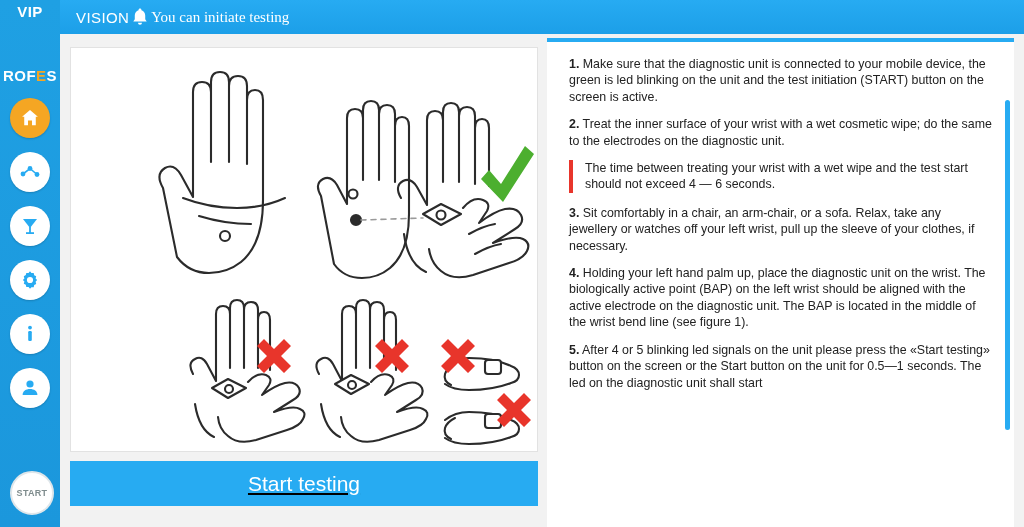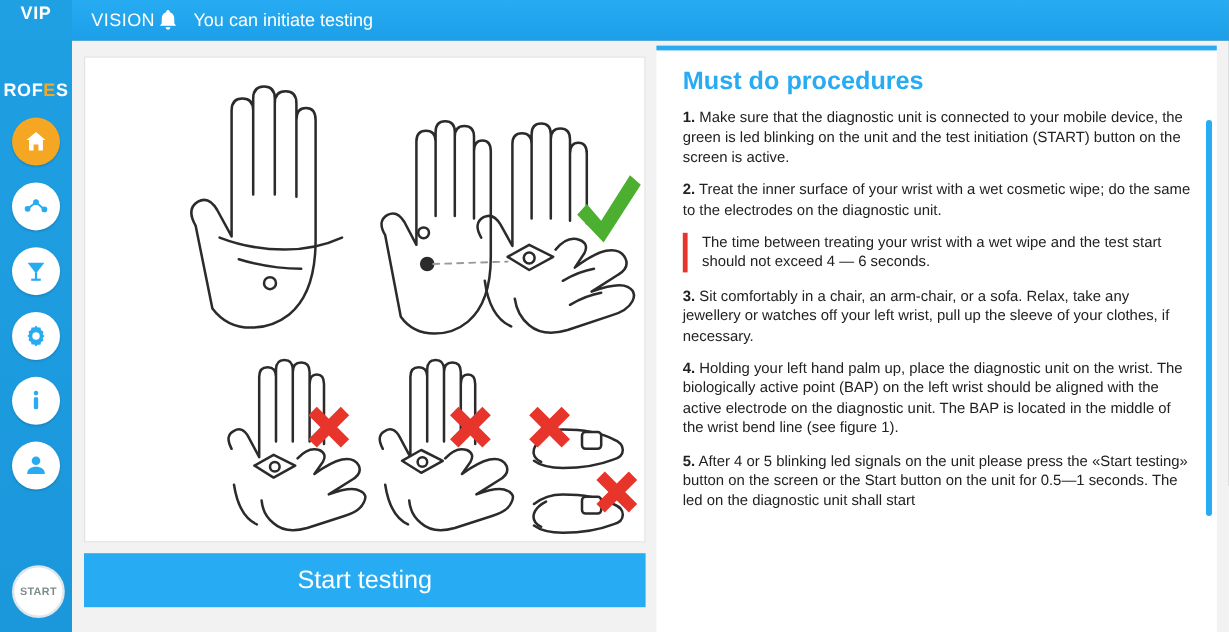--- a/index.html
+++ b/index.html
@@ -10,21 +10,21 @@
     width: 1024px;
     height: 527px;
     overflow: hidden;
     font-family: "Liberation Sans", sans-serif;
     background: #ffffff;
   }
   .app {
     position: relative;
     width: 1024px;
     height: 405px;
-    background: #737373;
+    background: #3b82f6;
   }
 
   
   .sidebar {
     position: absolute;
     left: 0; top: 0;
     width: 60px; height: 527px;
     background: #1e9de0;
     background: linear-gradient(180deg,#1fa0e3 0%, #1b97dc 100%);
     display: flex;
@@ -95,36 +95,36 @@
     padding: 0 14px 0 16px;
     box-sizing: border-box;
   }
   .topbar .title {
     font-size: 15px;
     letter-spacing: .4px;
   }
   .topbar .status {
     display: flex;
     align-items: center;
-    gap: 10px;
     font-size: 15px;
+    font-family: Liberation Serif, serif;
   }
 
   
   .content {
     position: absolute;
     left: 60px; top: 34px;
     width: 964px; height: 493px;
     background: #f2f2f2;
   }
 
   .left-pane {
     position: absolute;
     left: 10px; top: 13px;
-    width: 468px; height: 462px;
+    width: 468px; height: 462px; text-decoration: underline;
   }
   .figure-box {
     width: 468px;
     height: 405px;
     background: #ffffff;
     border: 1px solid #e2e2e2;
     box-sizing: border-box;
     position: relative;
   }
   .start-testing {
@@ -343,21 +343,20 @@
           </g>
         </svg>
 
       </div>
 
       <div class="start-testing">Start testing</div>
     </div>
 
     <div class="right-pane">
       <div class="rp-inner">
-        <h2 class="rp-title">Must do procedures</h2>
 
         <p class="para">
           <b>1.</b>
           <span>Make sure that the diagnostic unit is connected to your mobile device, the green is led blinking on the unit and the test initiation (START) button on the screen is active.</span>
         </p>
 
         <p class="para">
           <b>2.</b>
           <span>Treat the inner surface of your wrist with a wet cosmetic wipe; do the same to the electrodes on the diagnostic unit.</span>
         </p>

